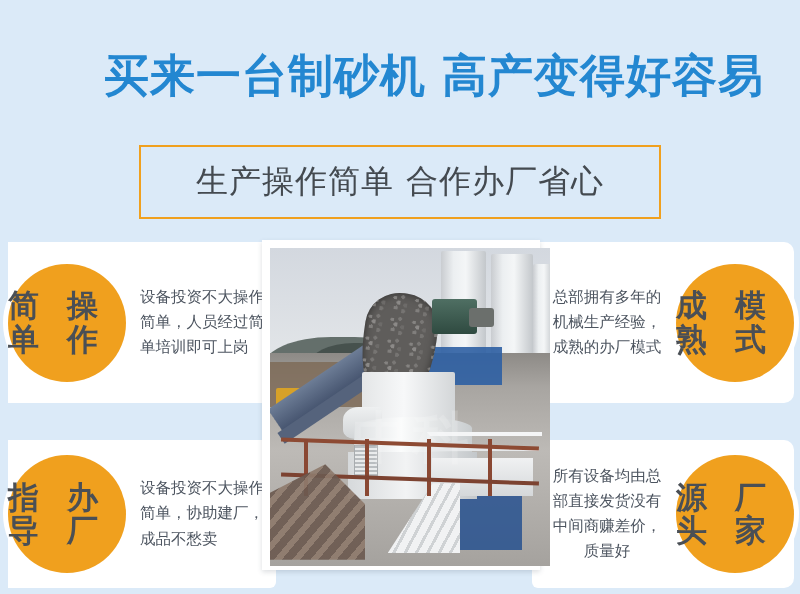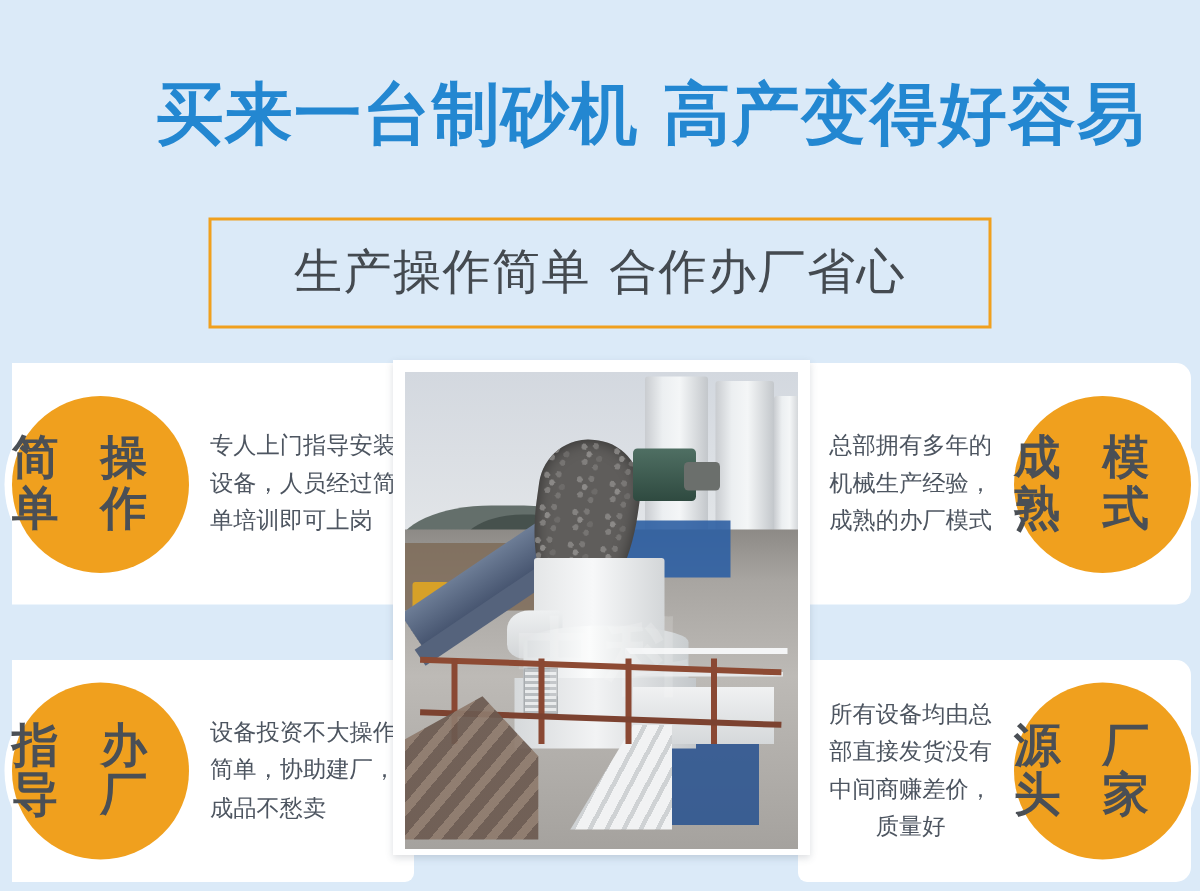--- a/index.html
+++ b/index.html
@@ -133,20 +133,21 @@
     padding: 8px 8px 4px 8px;
     box-sizing: border-box;
     box-shadow: 0 2px 5px rgba(60,70,90,0.18);
   }
   .photo {
     position: relative;
     width: 100%;
     height: 100%;
     overflow: hidden;
     background: linear-gradient(#cdd4dc 0%, #d9dee4 22%, #c6ccd2 40%, #a9a6a2 100%);
+    padding-left: 18px;
   }
   
   .ph-sky {
     position: absolute; left:0; top:0; width:100%; height:34%;
     background: linear-gradient(#d3d8df, #e2e5e8);
   }
   
   .ph-hill {
     position: absolute; left:-2%; top:28%; width:52%; height:10%;
     background: #4d5a55;
@@ -356,21 +357,21 @@
     <div class="subtitle-text">
       <span>生产操作简单</span><span class="gap"></span><span>合作办厂省心</span>
     </div>
   </div>
 
   <div class="card left row1">
     <div class="badge">
       <span class="ln">简单</span>
       <span class="ln">操作</span>
     </div>
-    <div class="desc">专人上门指导安装设备，人员经过简单培训即可上岗</div>
+    <div class="desc">设备投资不大操作简单，人员经过简单培训即可上岗</div>
   </div>
 
   <div class="card right row1">
     <div class="badge">
       <span class="ln">成熟</span>
       <span class="ln">模式</span>
     </div>
     <div class="desc">总部拥有多年的机械生产经验，成熟的办厂模式</div>
   </div>
 

